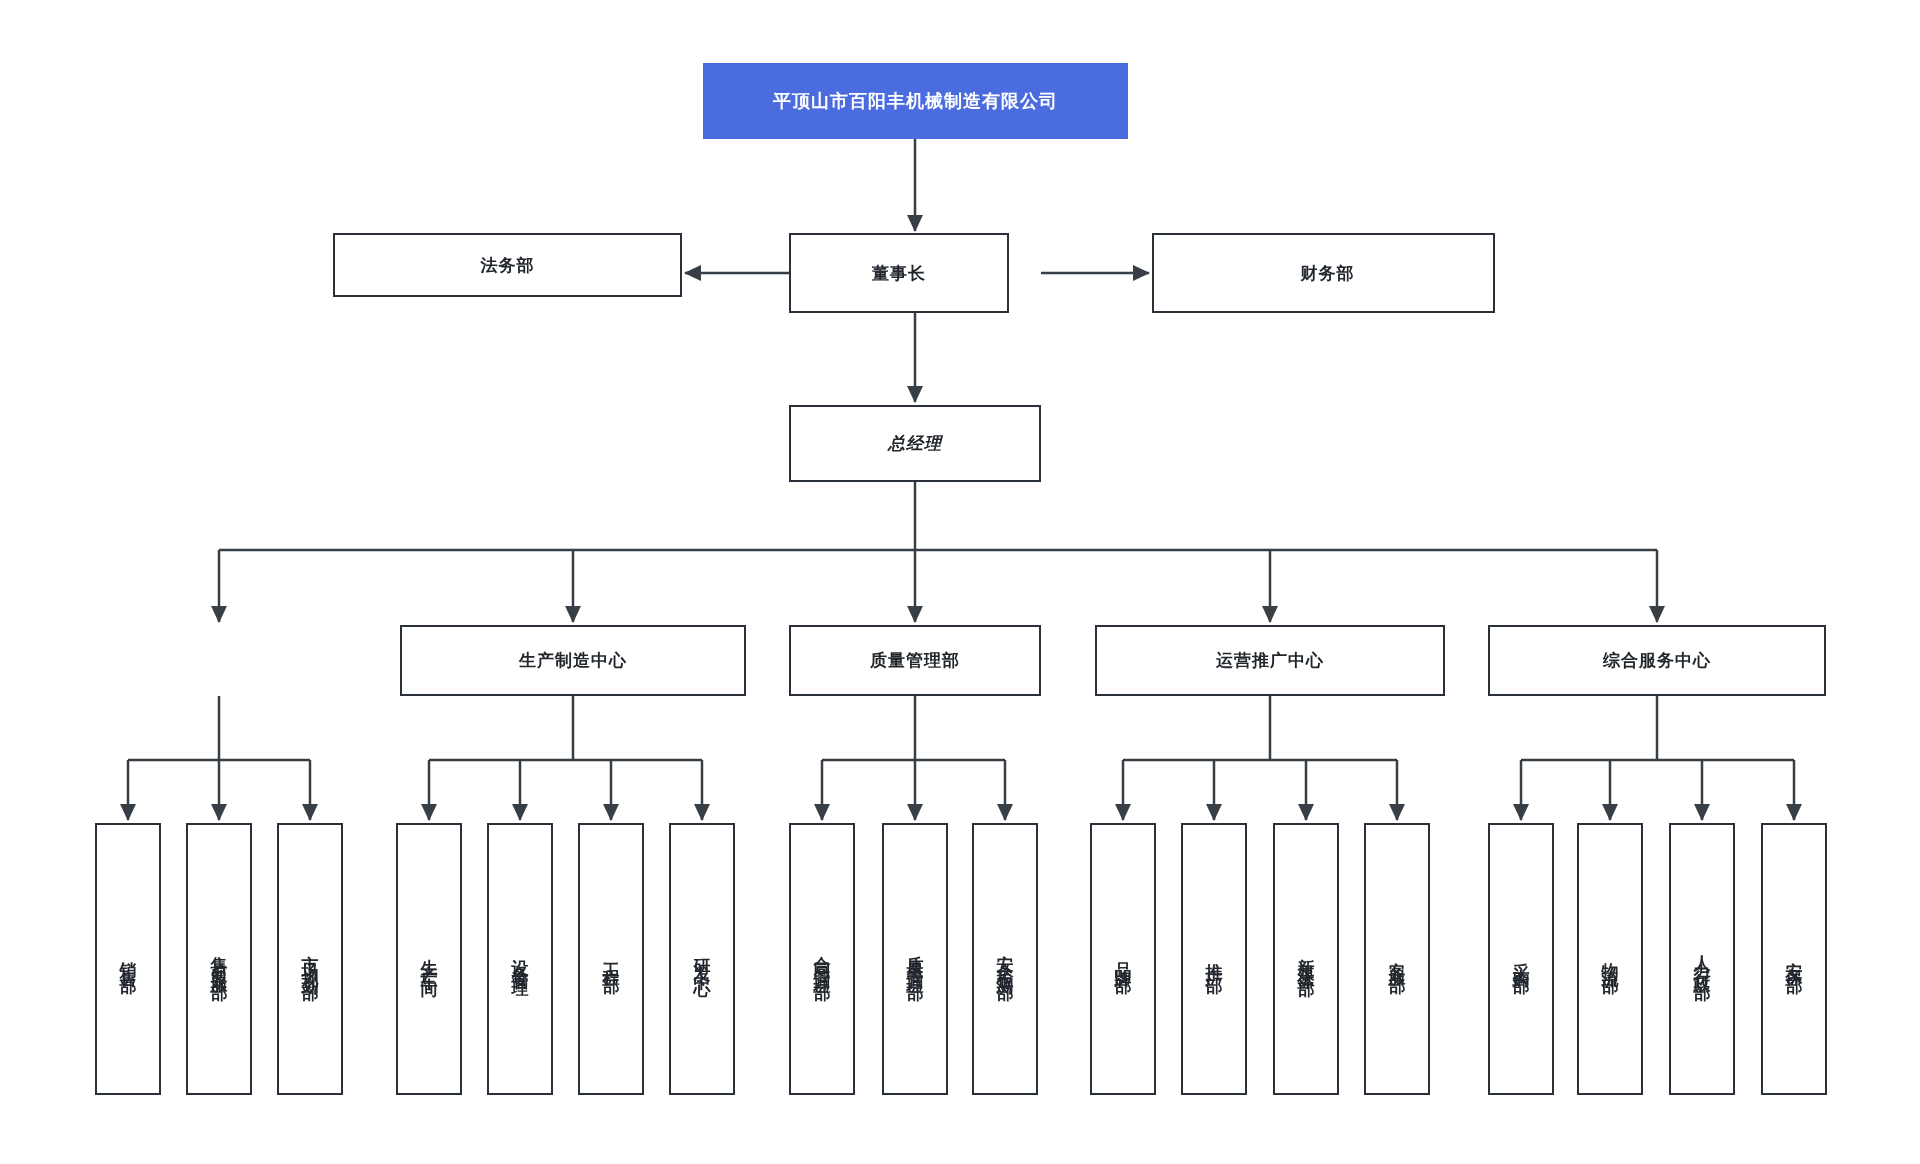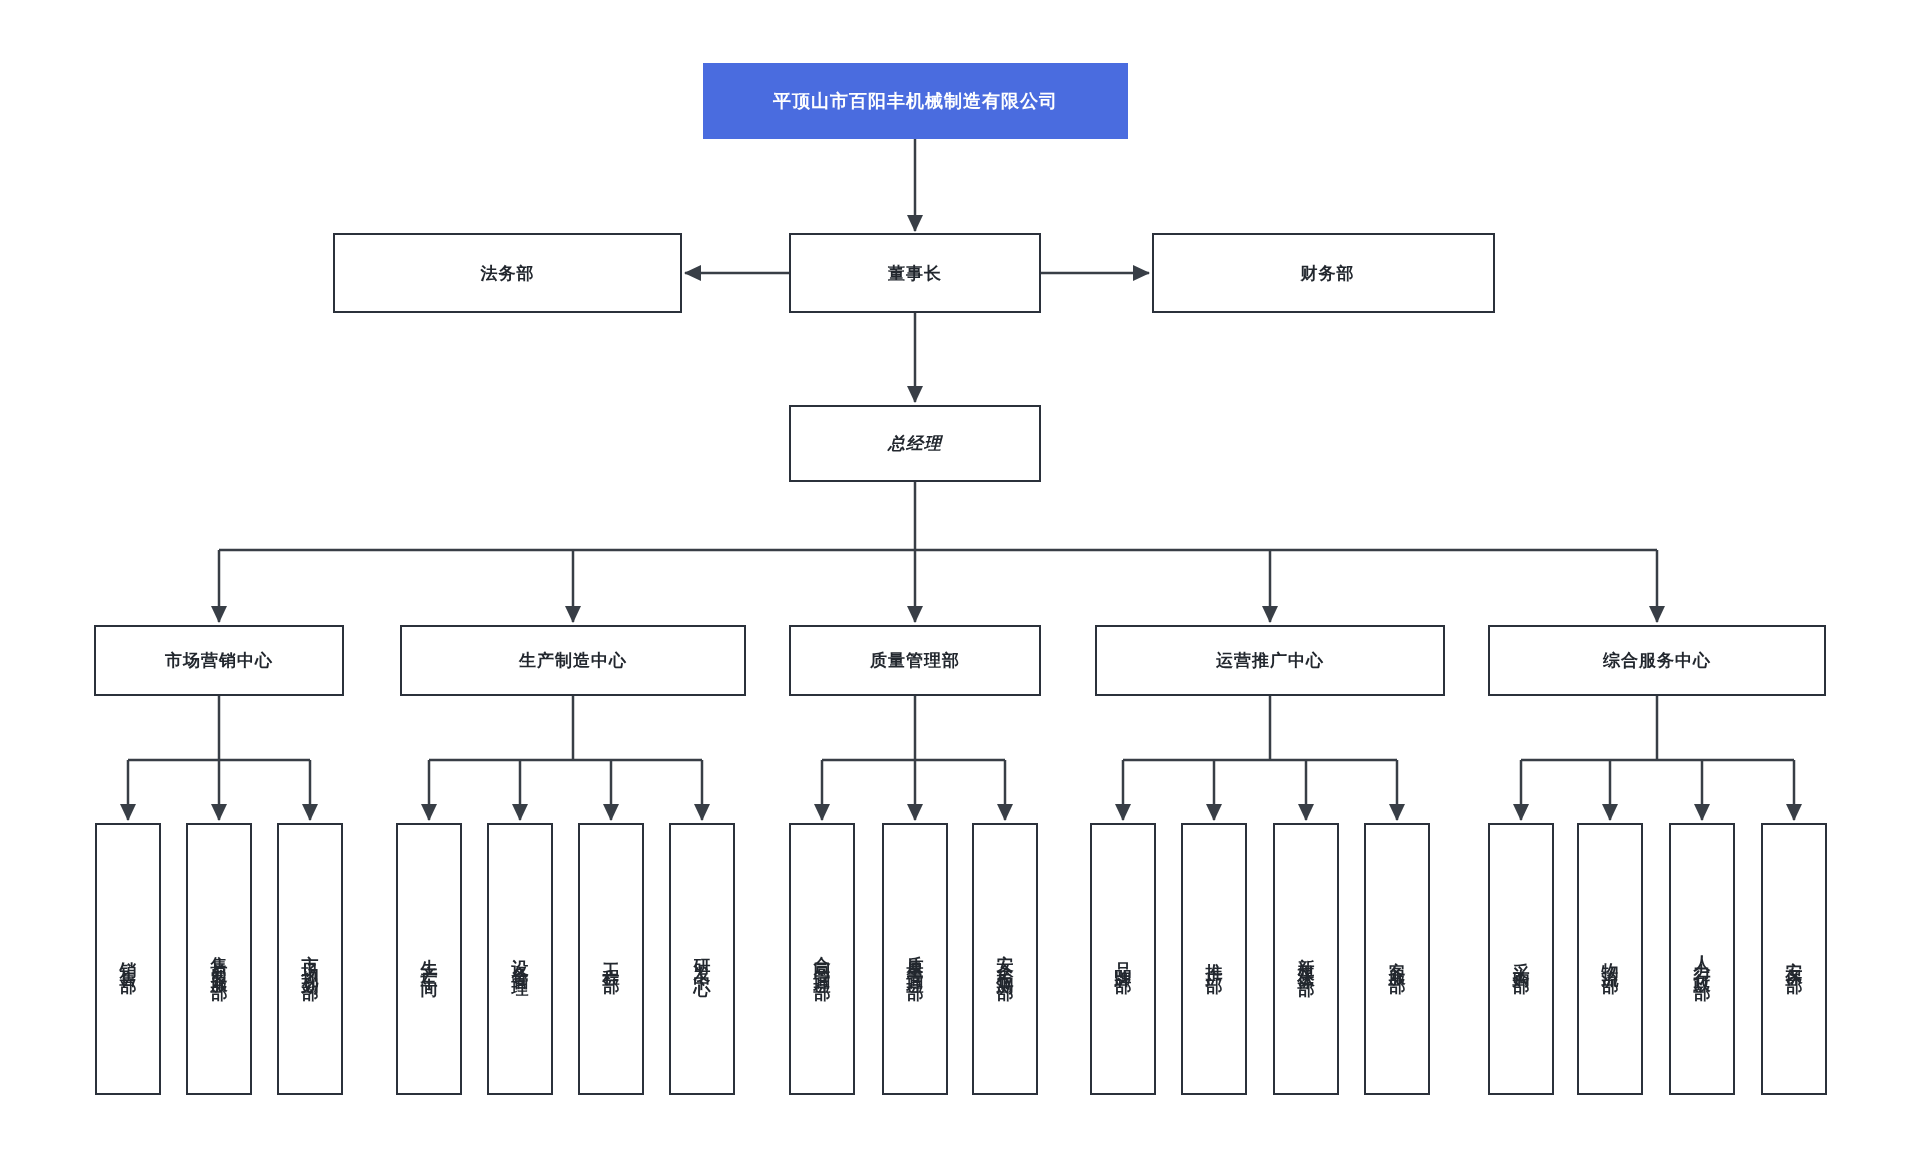--- a/index.html
+++ b/index.html
@@ -113,27 +113,26 @@
     <line x1="1657" y1="696" x2="1657" y2="761"></line>
     <line x1="1521" y1="760" x2="1794" y2="760"></line>
     <line x1="1521" y1="760" x2="1521" y2="820" marker-end="url(#arr)"></line>
     <line x1="1610" y1="760" x2="1610" y2="820" marker-end="url(#arr)"></line>
     <line x1="1702" y1="760" x2="1702" y2="820" marker-end="url(#arr)"></line>
     <line x1="1794" y1="760" x2="1794" y2="820" marker-end="url(#arr)"></line>
   </svg>
 
   <div class="node root" style="left:703px; top:63px; width:425px; height:76px;">平顶山市百阳丰机械制造有限公司</div>
 
-  <div class="node" style="left:333px; top:233px; width:349px; height:80px;">法务部</div>
-  <div class="node" style="left:789px; top:233px; width:252px; height:80px;">董事长</div>
+  <div class="node" style="left:333px; top:233px; width:349px; height:64px;">法务部</div>
+  <div class="node" style="left:789px; top:233px; width:220px; height:80px;">董事长</div>
   <div class="node" style="left:1152px; top:233px; width:343px; height:80px;padding-left:8px;">财务部</div>
 
   <div class="node" style="left:789px; top:405px; width:252px; height:77px;font-style:italic;">总经理</div>
 
-  <div class="node" style="left:94px; top:625px; width:250px; height:71px;">市场营销中心</div>
   <div class="node" style="left:400px; top:625px; width:346px; height:71px;">生产制造中心</div>
   <div class="node" style="left:789px; top:625px; width:252px; height:71px;">质量管理部</div>
   <div class="node" style="left:1488px; top:625px; width:338px; height:71px;">综合服务中心</div>
   <div class="node" style="left:1095px; top:625px; width:350px; height:71px;">运营推广中心</div>
 
   <div class="node leaf" style="left:95px; top:823px; width:66px; height:272px;">
       <span class="vtext">销售部</span>
     </div>
   <div class="node leaf" style="left:186px; top:823px; width:66px; height:272px;">
       <span class="vtext">售前客服部</span>

